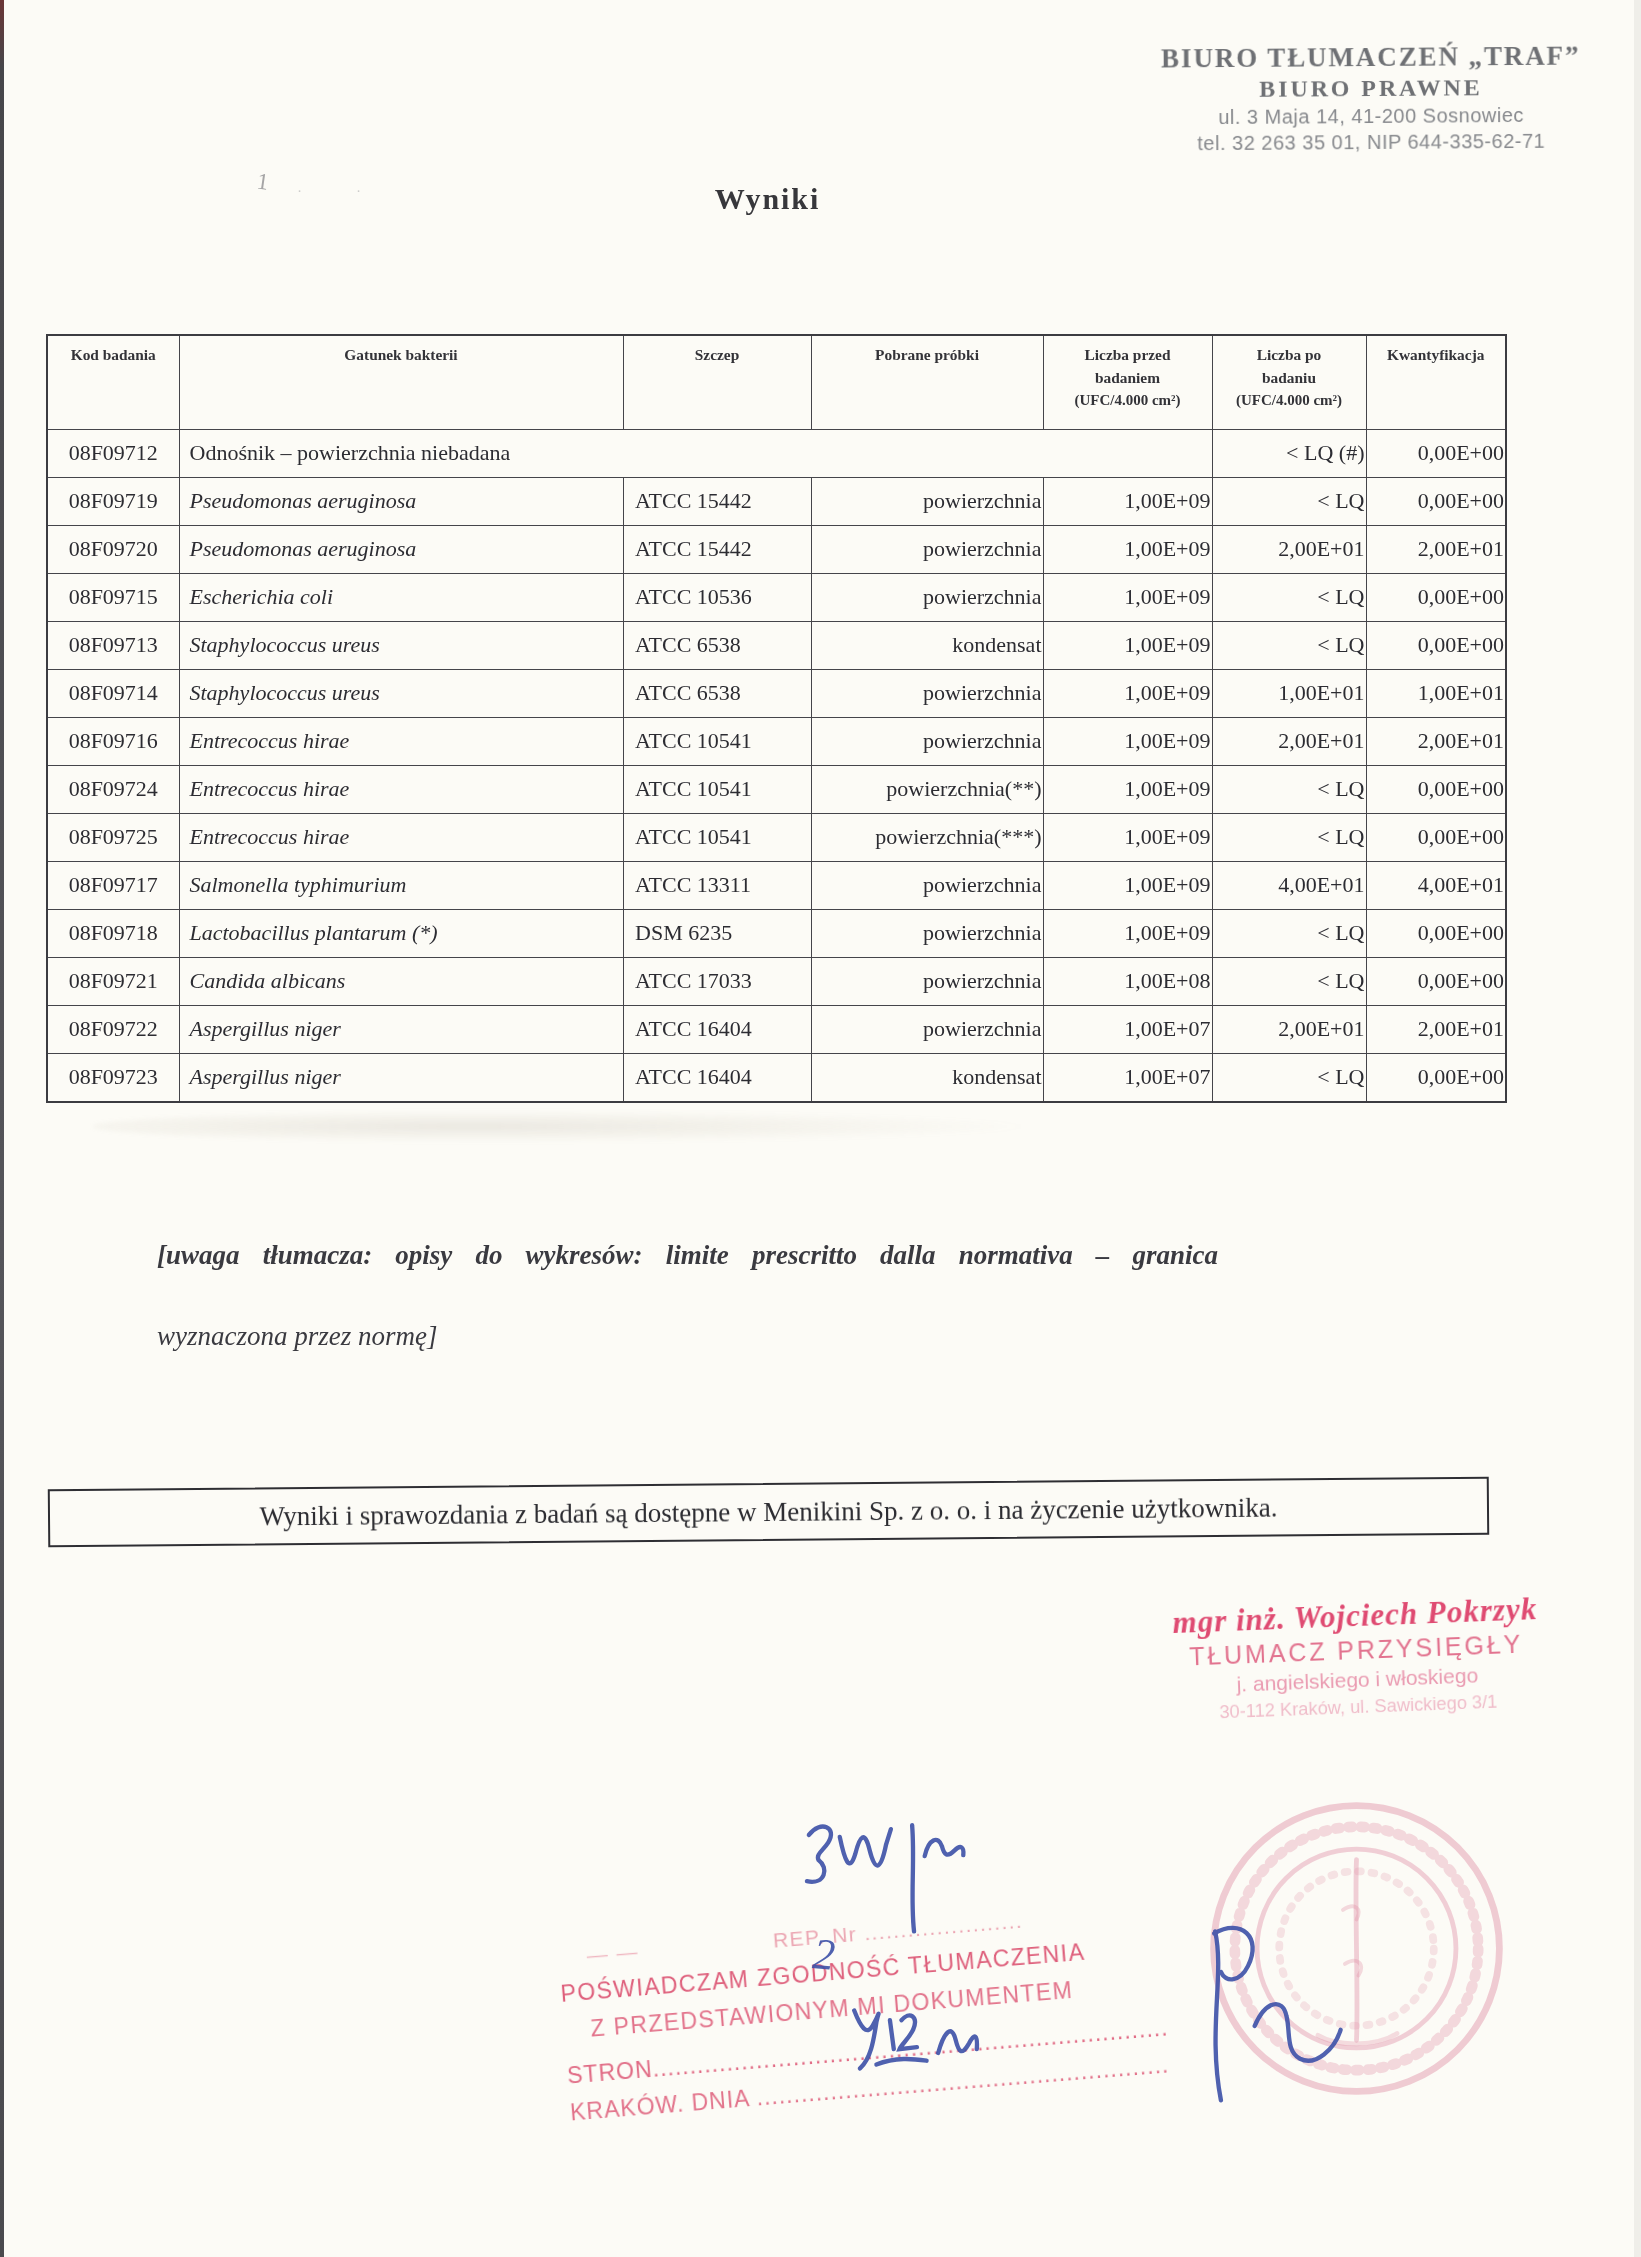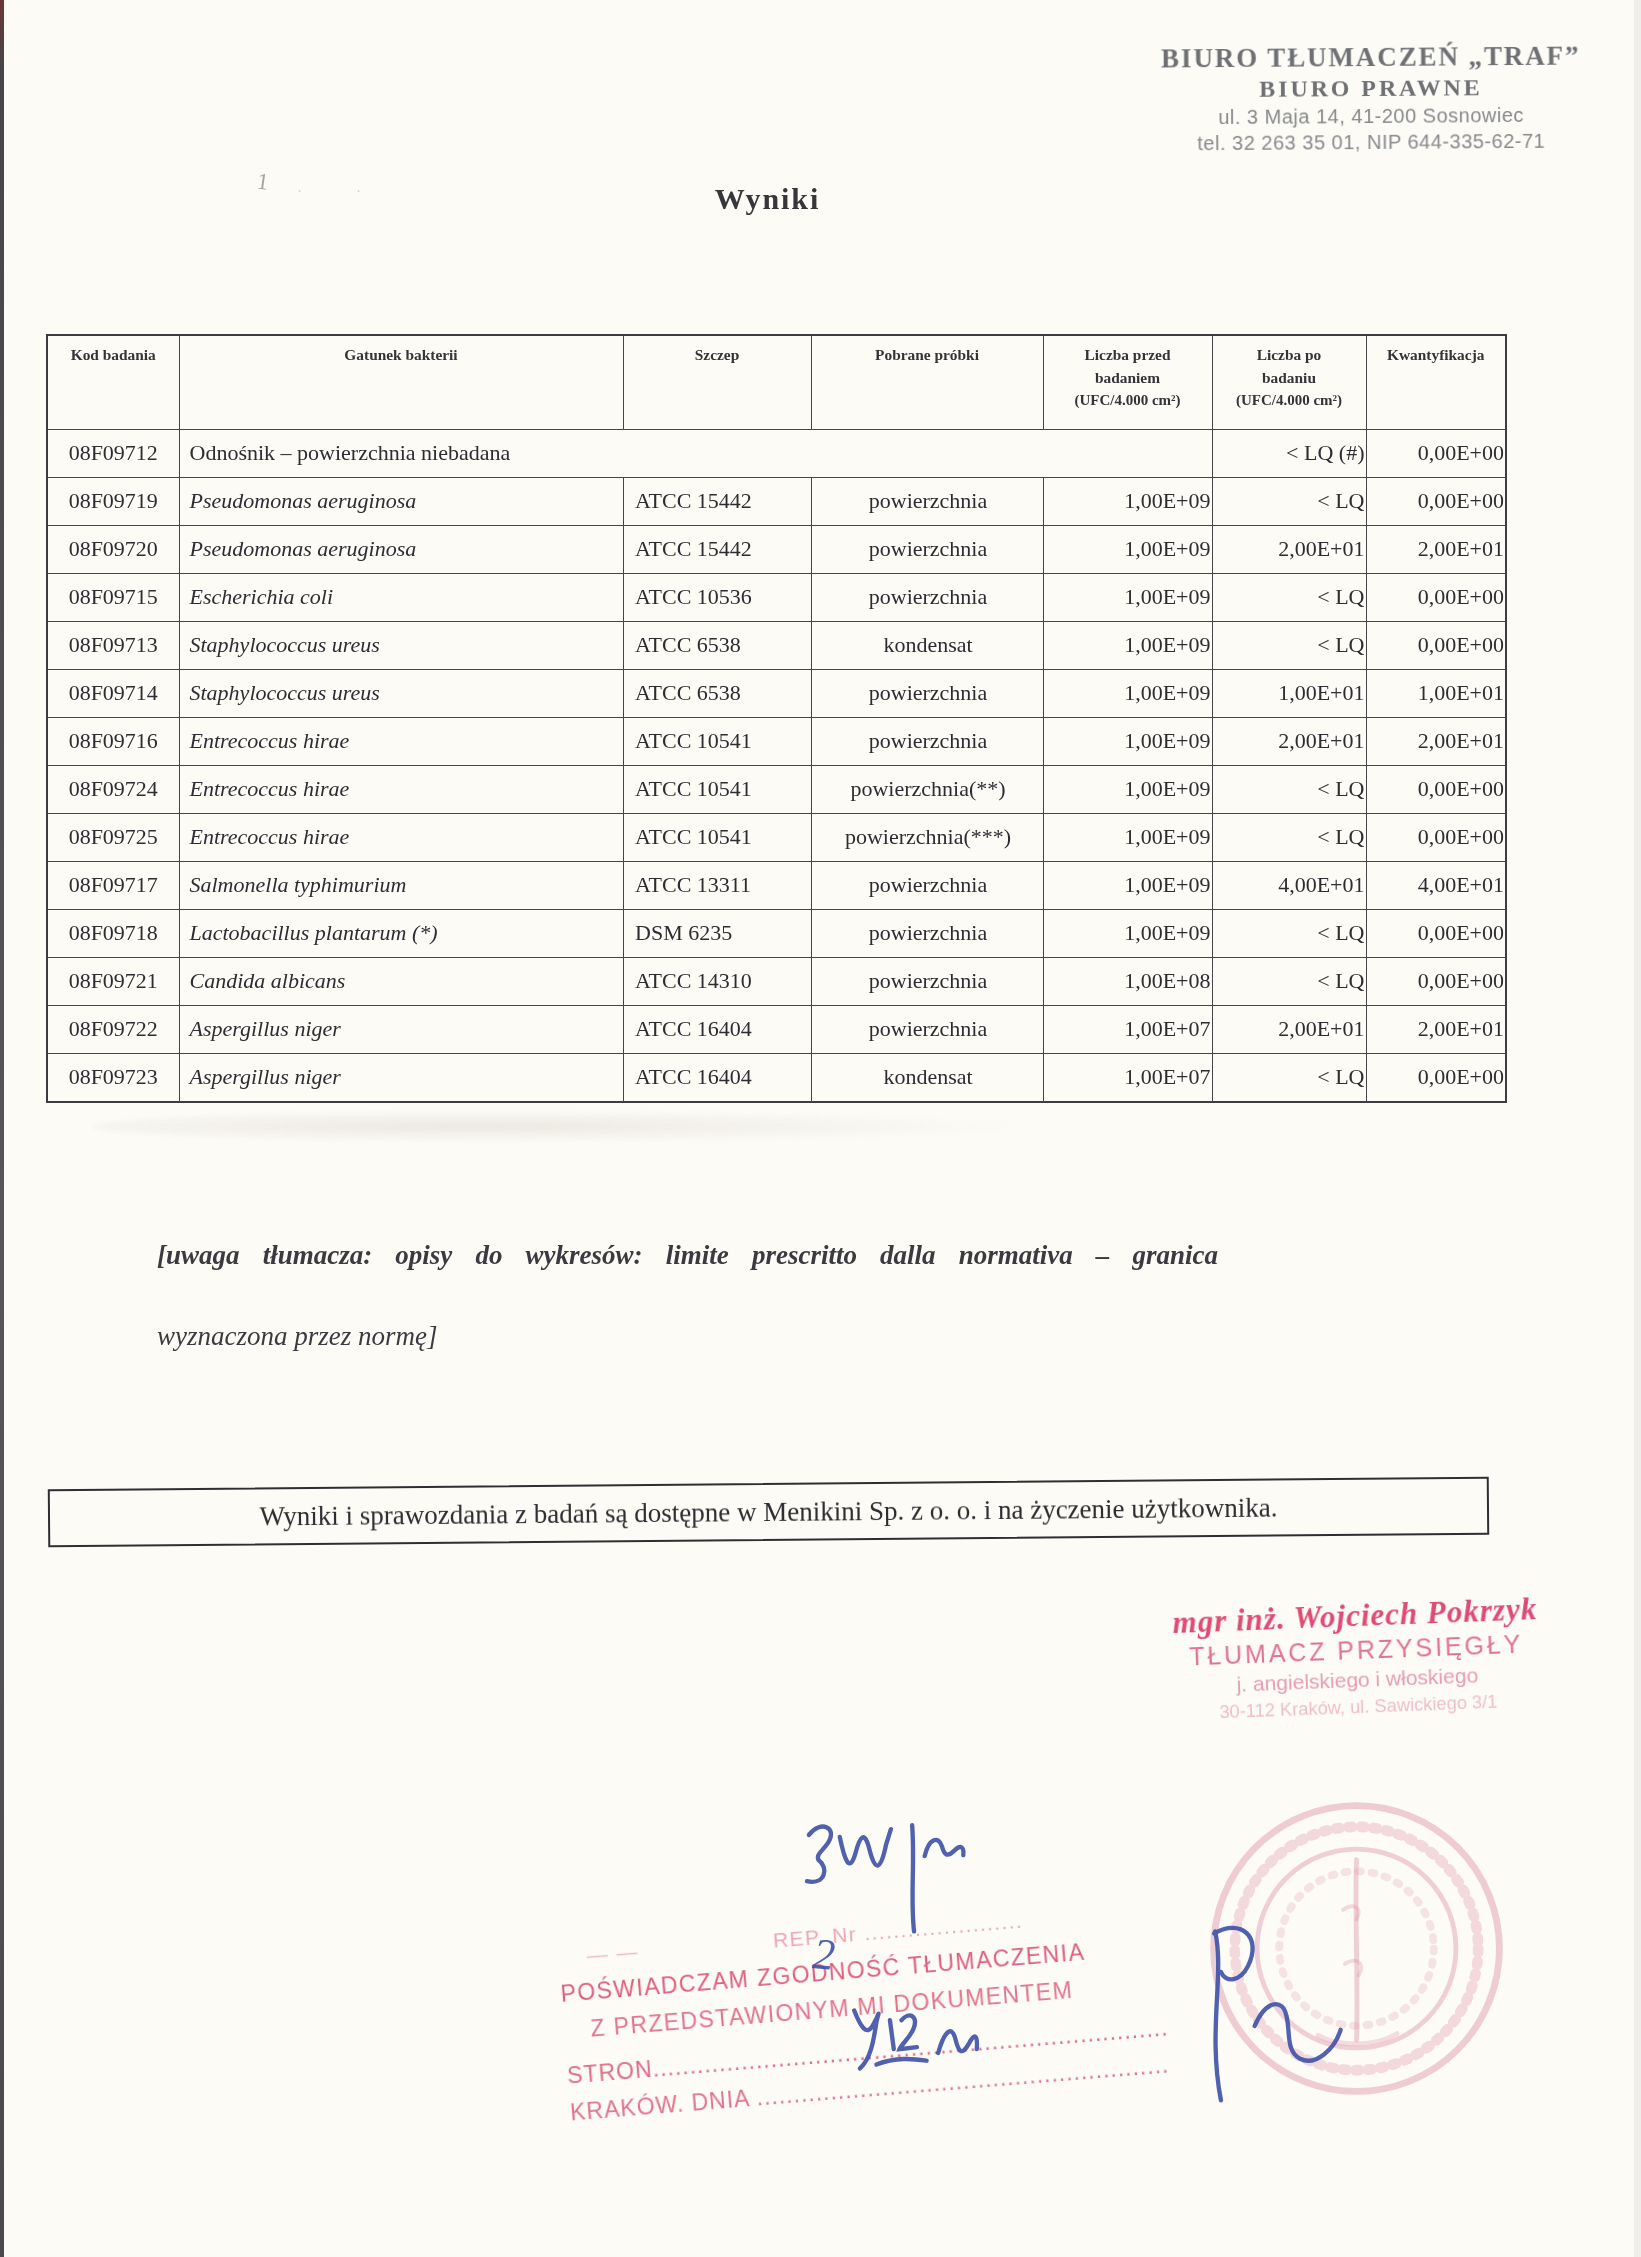--- a/index.html
+++ b/index.html
@@ -33,21 +33,21 @@
                 border:2.9px solid #3c3c41;}
   table.results th,table.results td{border:1.5px solid #45454a;overflow:hidden;white-space:nowrap;}
   table.results th{vertical-align:top;padding-top:6.8px;font-size:15.4px;font-weight:bold;
                    text-align:center;height:85px;line-height:23px;color:#333338;}
   table.results th .unit{font-size:15px;font-weight:bold;}
   table.results td{height:45px;font-size:22px;color:#2c2c32;}
   td.c-code{text-align:center;}
   td.c-species{font-style:italic;padding-left:10px;text-align:left;}
   td.c-species.plain{font-style:normal;}
   td.c-szczep{padding-left:11.6px;text-align:left;}
-  td.c-probki{padding-left:3px;text-align:center;}
+  td.c-probki{padding-left:3px;text-align:right;}
   td.c-num{padding-left:7px;text-align:right;}
   col.w1{width:132px;} col.w2{width:444px;} col.w3{width:188px;} col.w4{width:232px;}
   col.w5{width:169px;} col.w6{width:154px;} col.w7{width:140px;}
 
   
   .note{position:absolute;left:157px;top:1215px;width:1246px;font-style:italic;
         font-size:27px;color:#3a3a40;line-height:81px;filter:blur(0.2px);}
   .note .jl{word-spacing:16.4px;font-weight:bold;}
 
   
@@ -224,21 +224,21 @@
             <td class="c-species">Lactobacillus plantarum (*)</td>
             <td class="c-szczep">DSM 6235</td>
             <td class="c-probki">powierzchnia</td>
             <td class="c-num">1,00E+09</td>
             <td class="c-num">&lt; LQ</td>
             <td class="c-num">0,00E+00</td>
           </tr>
           <tr>
             <td class="c-code">08F09721</td>
             <td class="c-species">Candida albicans</td>
-            <td class="c-szczep">ATCC 14310</td>
+            <td class="c-szczep">ATCC 17033</td>
             <td class="c-probki">powierzchnia</td>
             <td class="c-num">1,00E+08</td>
             <td class="c-num">&lt; LQ</td>
             <td class="c-num">0,00E+00</td>
           </tr>
           <tr>
             <td class="c-code">08F09722</td>
             <td class="c-species">Aspergillus niger</td>
             <td class="c-szczep">ATCC 16404</td>
             <td class="c-probki">powierzchnia</td>

